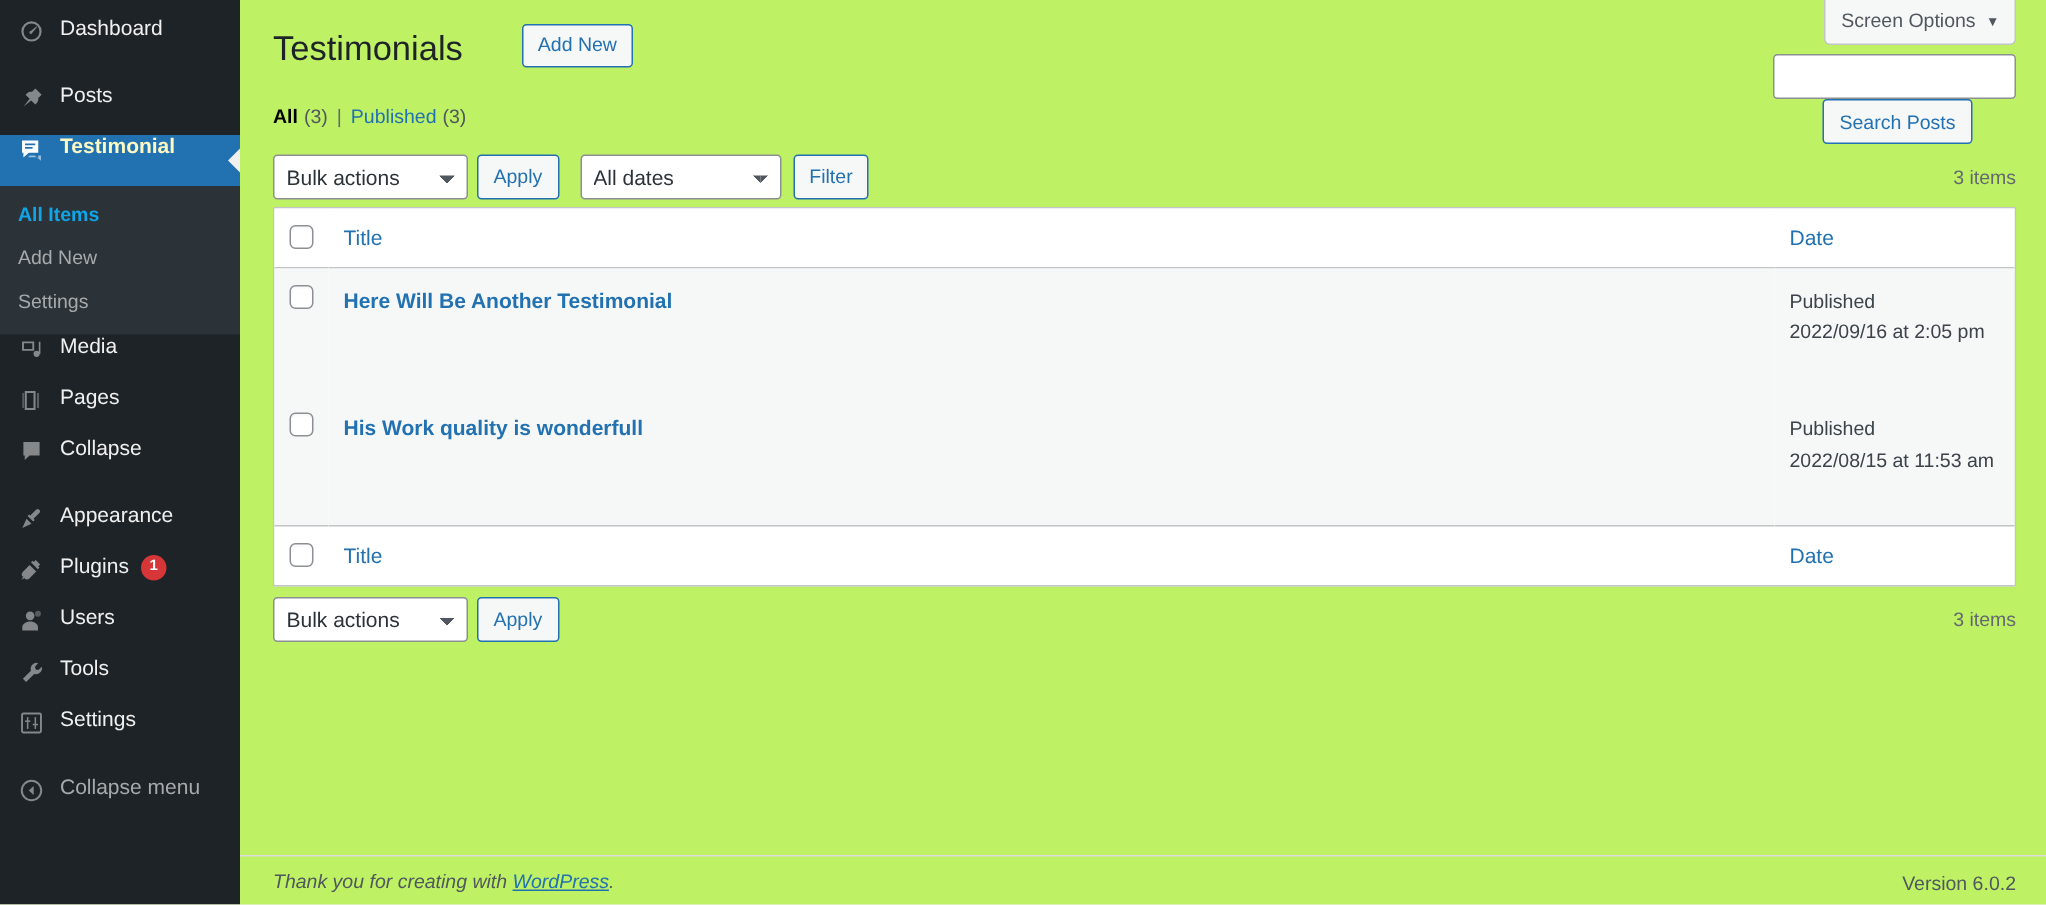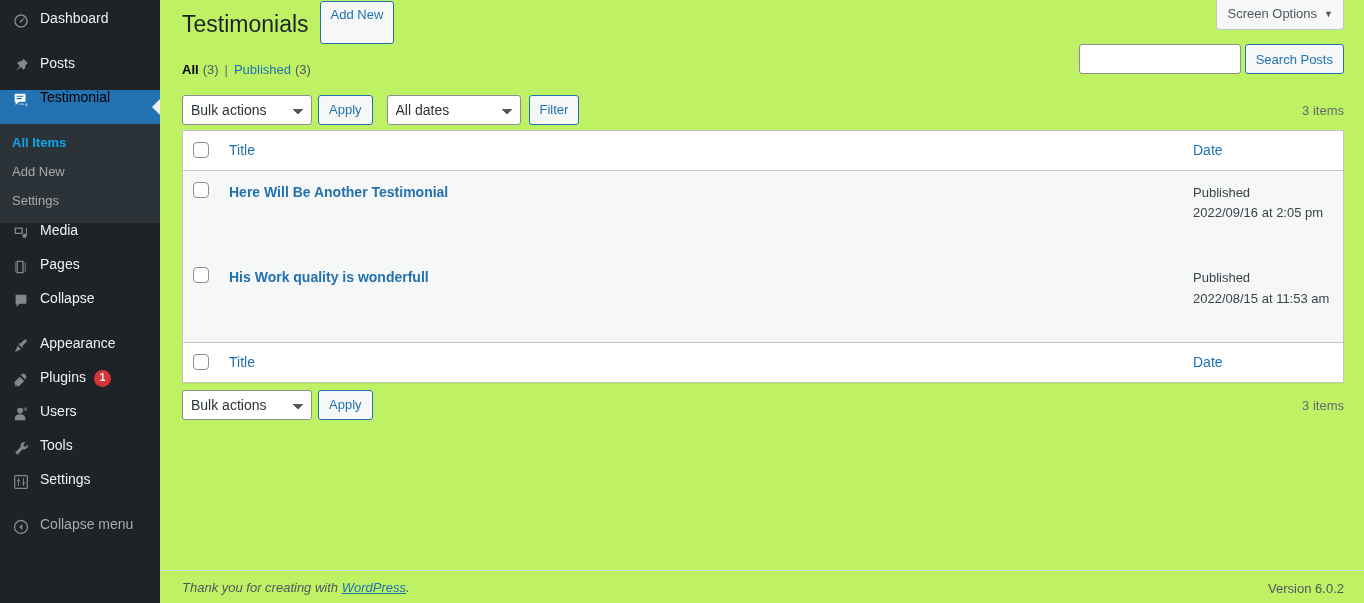--- a/index.html
+++ b/index.html
@@ -39,22 +39,22 @@
   .menu-item .mi-icon {
     width: 20px; height: 20px;
     margin-right: 9px;
     display: flex; align-items: center; justify-content: center;
     flex: 0 0 20px;
     opacity: .75;
   }
   .menu-item .mi-icon svg { display:block; }
   .menu-item.active {
     background: #2271b1;
-    color: #000000;
-    font-weight: 400;
+    color: #fef9c3;
+    font-weight: 700;
   }
   .menu-item.active .mi-icon { opacity: 1; }
   .menu-item.active:after {
     content: "";
     position: absolute;
     right: 0; top: 50%;
     margin-top: -8px;
     border-style: solid;
     border-width: 8px 8px 8px 0;
     border-color: transparent #f0f0f1 transparent transparent;
@@ -116,21 +116,23 @@
     display: inline-flex;
     align-items: center;
     line-height: 1.4;
   }
   .screen-options-btn .caret { font-size: 9px; margin-left: 7px; color:#50575e; }
 
   .wrap { padding: 0 20px 0 22px; }
 
   .page-title-row {
     display: flex;
-    padding-top: 1px;
+    align-items: center;
+    padding-top: 9px;
+    gap: 28px;
   }
   h1.wp-heading-inline {
     font-size: 23px;
     font-weight: 400;
     color: #1d2327;
     margin: 0;
     padding: 9px 0 4px 0;
     line-height: 1.3;
     display: inline-block;
   }
@@ -159,24 +161,25 @@
     align-items: flex-start;
   }
   .subsubsub li { display: inline-flex; align-items: center; }
   .subsubsub a { color: #2271b1; text-decoration: none; cursor: pointer; }
   .subsubsub a.current { color: #000; font-weight: 600; }
   .subsubsub .count { color: #50575e; margin-left: 4px; }
   .subsubsub .divider { color: #646970; margin: 0 6px; }
 
   .search-box {
     position: absolute;
-    top: 44px;
+    top: 36px;
     right: 20px;
     display: flex;
     align-items: center;
+    flex-direction: column;
   }
   .search-input {
     width: 162px;
     height: 30px;
     border: 1px solid #8c8f94;
     border-radius: 3px;
     background: #fff;
     padding: 0 8px;
     font-size: 14px;
     color: #2c3338;

